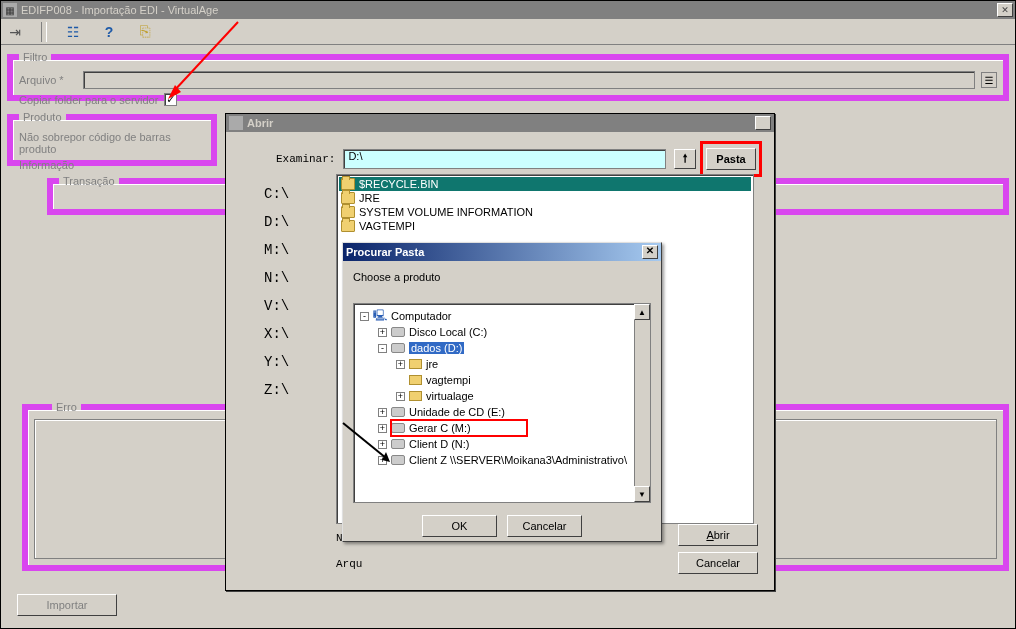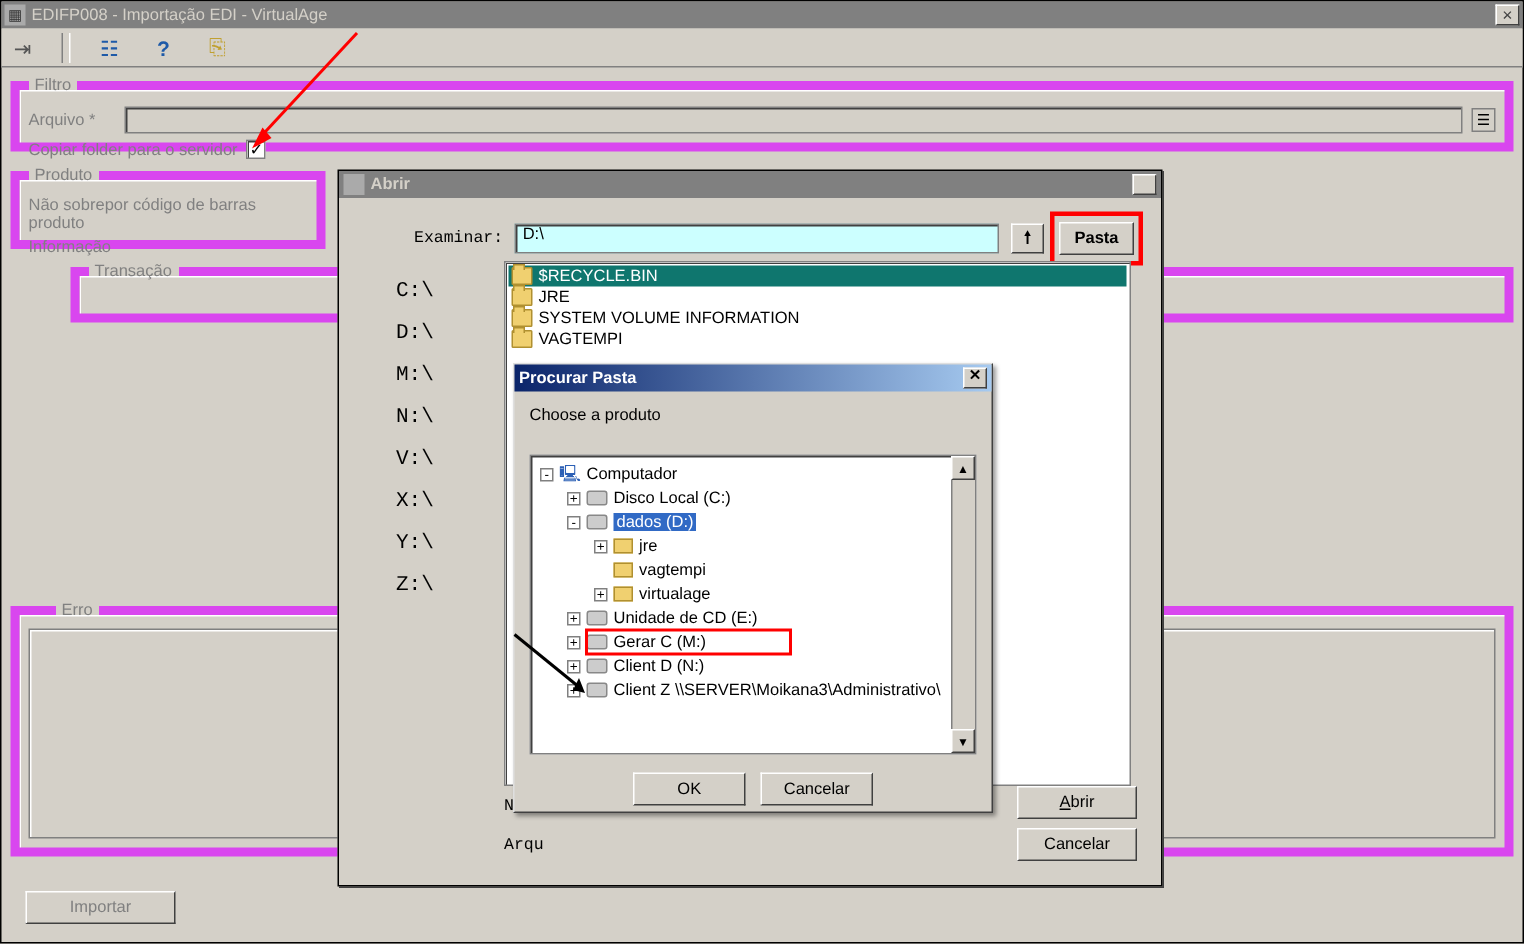--- a/index.html
+++ b/index.html
@@ -134,21 +134,21 @@
       <legend>Produto</legend>
       <div class="lbl">Não sobrepor código de barras produto</div>
       <div class="lbl" style="margin-top:4px;">Informação</div>
     </fieldset>
 
     <fieldset class="group" style="left:4px; top:128px; right:4px; height:40px;margin-left:40px;">
       <legend>Transação</legend>
     </fieldset>
 
 
-    <fieldset class="group" style="left:4px; top:354px; right:4px; height:170px;padding-left:24px;">
+    <fieldset class="group" style="left:19px; top:354px; right:4px; height:170px;padding-left:24px;">
       <legend>Erro</legend>
       <div class="panel-inset" style="position:absolute;left:6px;top:6px;right:6px;bottom:6px;"></div>
     </fieldset>
 
     <div class="btn" style="position:absolute; left:14px; bottom:10px; width:100px;">
         <span>Importar</span>
       </div>
   </div>
 </div>
 

